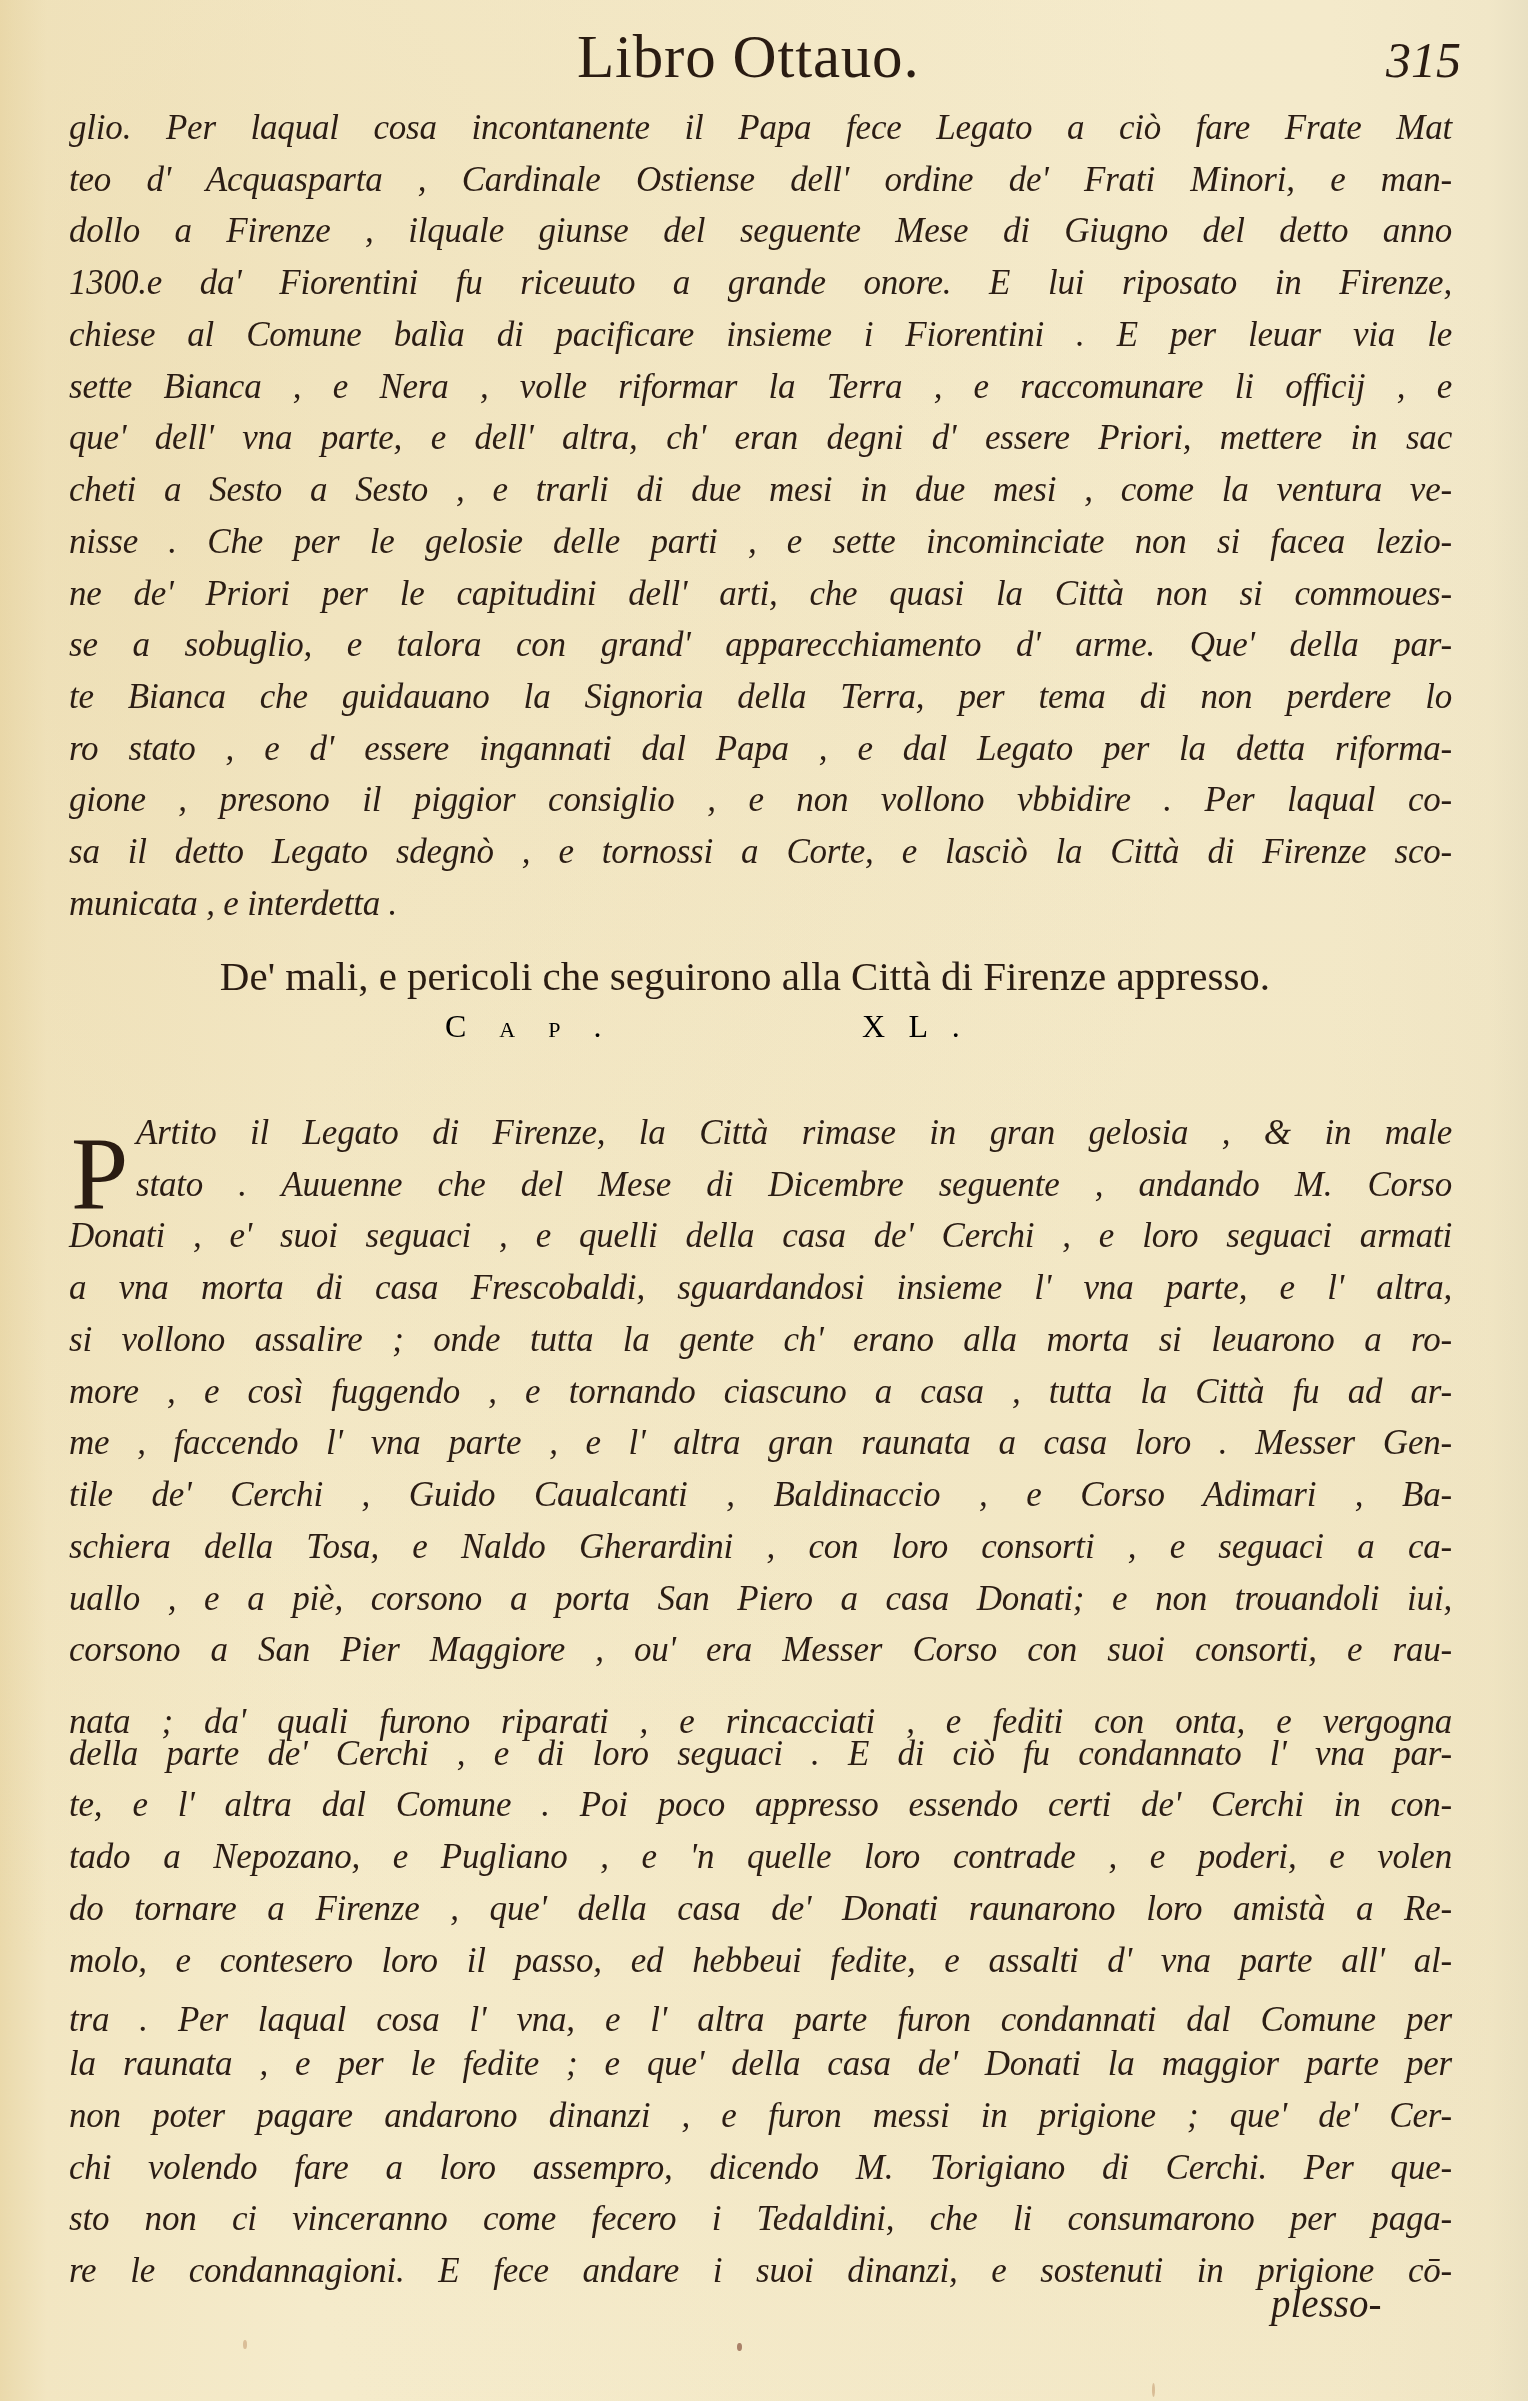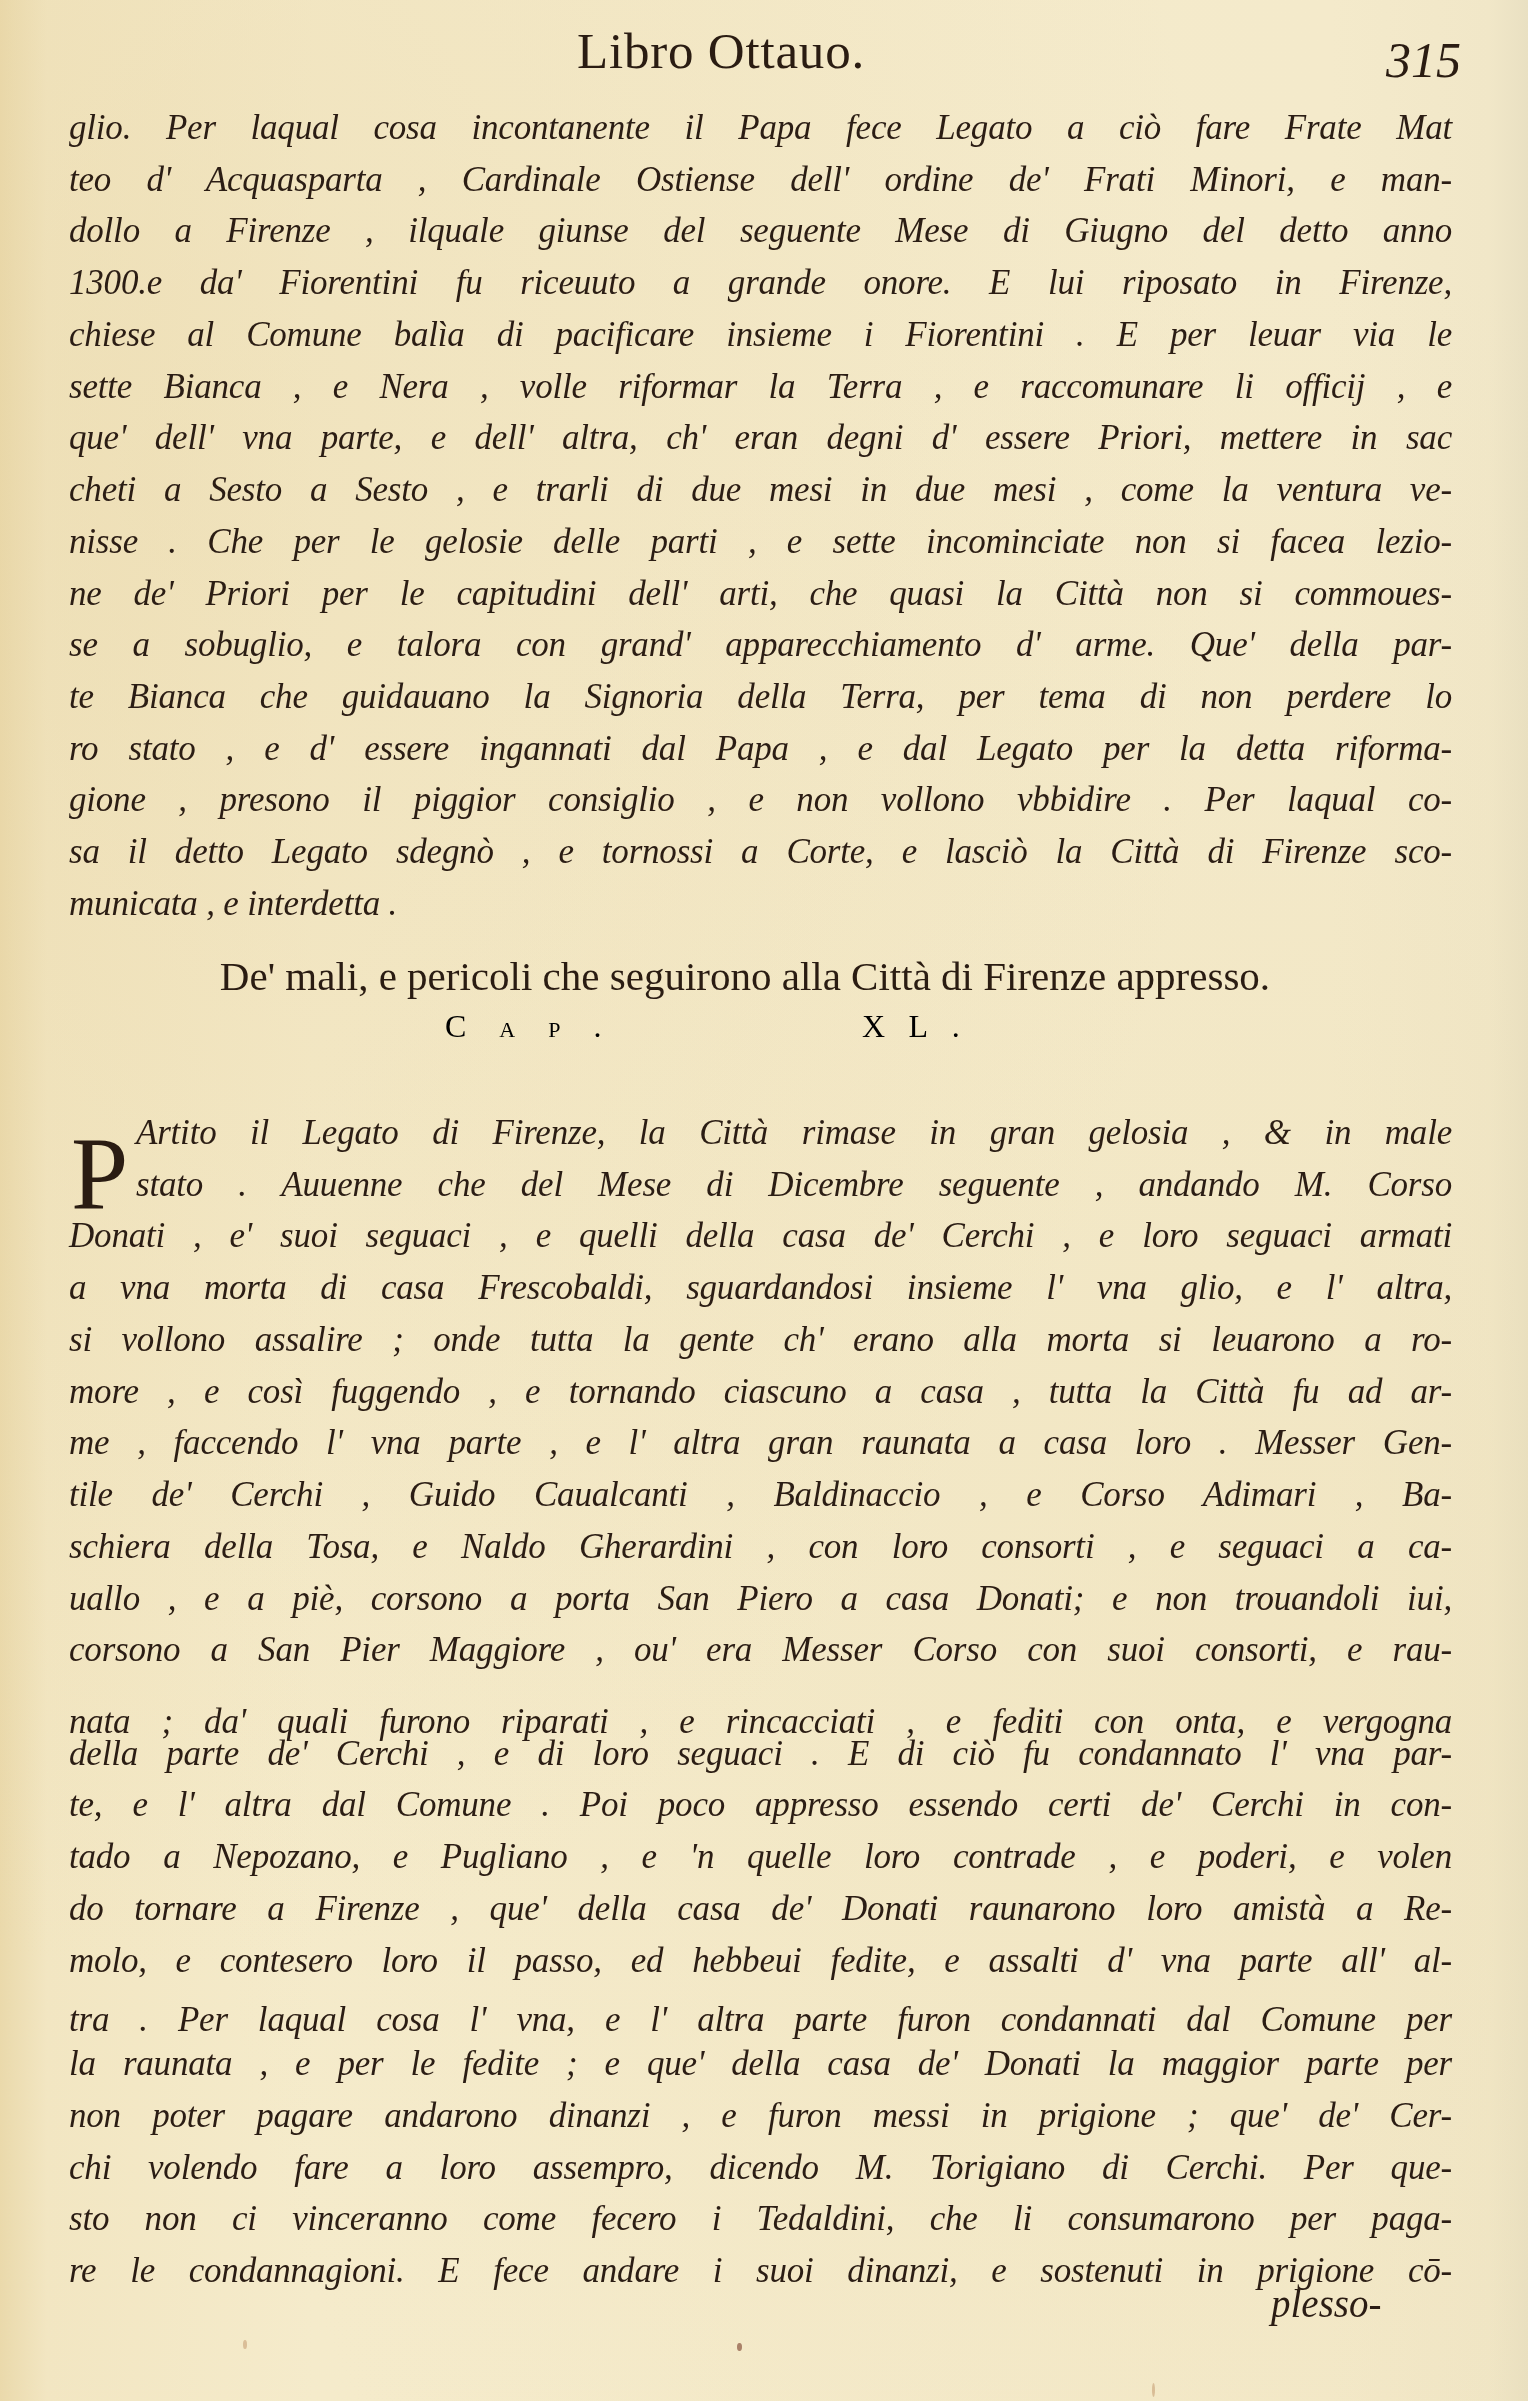--- a/index.html
+++ b/index.html
@@ -24,21 +24,21 @@
       top: 17px;
       left: 0;
       width: 1528px;
       height: 86px;
     }
     .running-title {
       position: absolute;
       left: 577px;
       top: 4.7px;
       font-family: "Liberation Serif", "DejaVu Serif", serif;
-      font-size: 51px;
+      font-size: 61px;
       letter-spacing: 0.8px;
       color: #2a1c12;
       white-space: nowrap;
     }
     .folio {
       position: absolute;
       left: 1386px;
       top: 14px;
       font-family: "Liberation Serif", serif;
       font-size: 50px;
@@ -165,21 +165,21 @@
   <span class="cap">Cap.</span>
   <span class="num">XL.</span>
 </div>
 
 <div class="drop-cap">P</div>
 
 <div class="text-block" style="top:1107px;">
   <div class="line" style="top:0px; left:67px; width:1316px;">Artito il Legato di Firenze, la Città rimase in gran gelosia , &amp; in male</div>
   <div class="line" style="top:52px; left:67px; width:1316px;">stato . Auuenne che del Mese di Dicembre seguente , andando M. Corso</div>
   <div class="line" style="top:103px;">Donati , e' suoi seguaci , e quelli della casa de' Cerchi , e loro seguaci armati</div>
-  <div class="line" style="top:155px;">a vna morta di casa Frescobaldi, sguardandosi insieme l' vna glio, e l' altra,</div>
+  <div class="line" style="top:155px;">a vna morta di casa Frescobaldi, sguardandosi insieme l' vna parte, e l' altra,</div>
   <div class="line" style="top:207px;">si vollono assalire ; onde tutta la gente ch' erano alla morta si leuarono a ro-</div>
   <div class="line" style="top:259px;">more , e così fuggendo , e tornando ciascuno a casa , tutta la Città fu ad ar-</div>
   <div class="line" style="top:310px;">me , faccendo l' vna parte , e l' altra gran raunata a casa loro . Messer Gen-</div>
   <div class="line" style="top:362px;">tile de' Cerchi , Guido Caualcanti , Baldinaccio , e Corso Adimari , Ba-</div>
   <div class="line" style="top:414px;">schiera della Tosa, e Naldo Gherardini , con loro consorti , e seguaci a ca-</div>
   <div class="line" style="top:466px;">uallo , e a piè, corsono a porta San Piero a casa Donati; e non trouandoli iui,</div>
   <div class="line" style="top:517px;">corsono a San Pier Maggiore , ou' era Messer Corso con suoi consorti, e rau-</div>
   <div class="line" style="top:569px;margin-top:20px;">nata ; da' quali furono riparati , e rincacciati , e fediti con onta, e vergogna</div>
   <div class="line" style="top:621px;">della parte de' Cerchi , e di loro seguaci . E di ciò fu condannato l' vna par-</div>
   <div class="line" style="top:672px;">te, e l' altra dal Comune . Poi poco appresso essendo certi de' Cerchi in con-</div>

